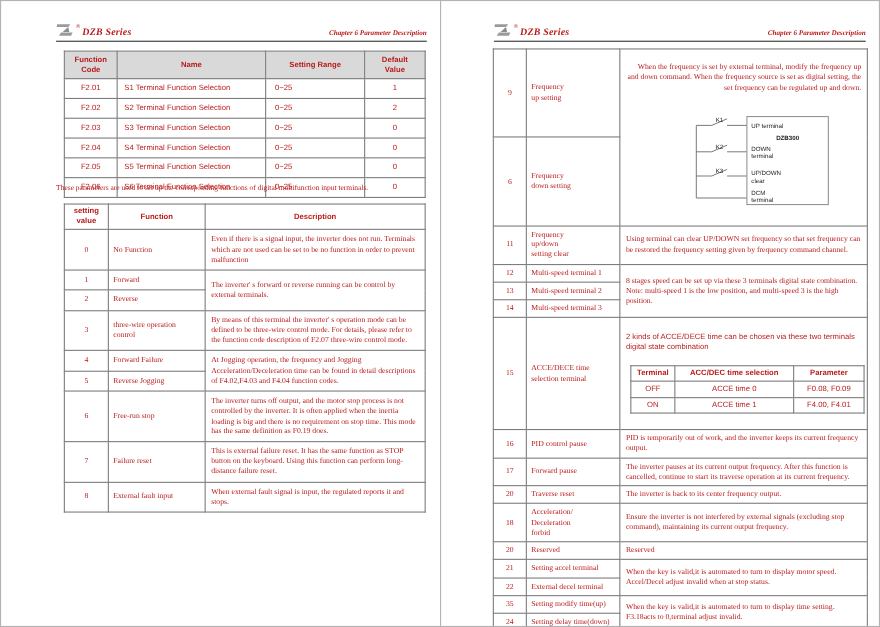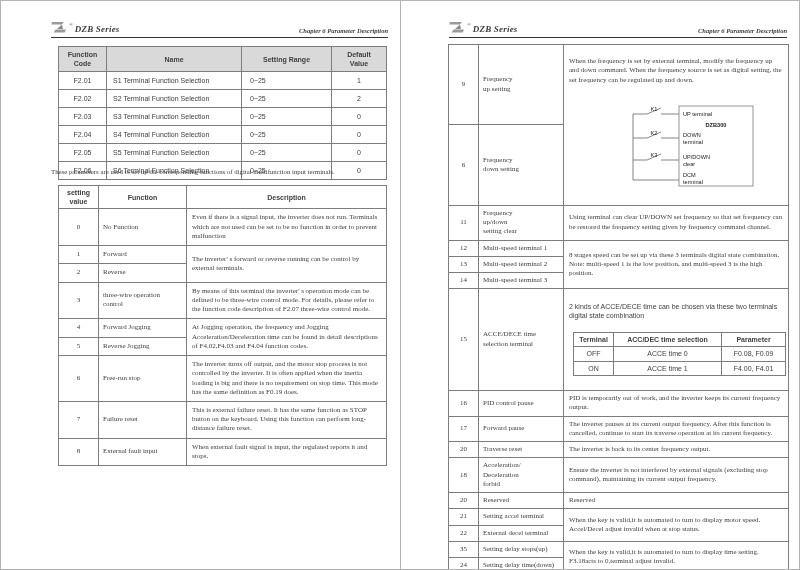--- a/index.html
+++ b/index.html
@@ -1,17 +1,17 @@
 <!DOCTYPE html>
 <html><head>
 <meta charset="utf-8">
 <style>
   html,body{margin:0;padding:0;background:#e8e8e8;}
   .doc{position:relative;width:798px;height:568px;background:#ffffff;border:1px solid #b3b3b3;
-       font-family:"Liberation Serif",serif;color:#404040;overflow:hidden;text-decoration:underline;}
+       font-family:"Liberation Serif",serif;color:#b91c1c;overflow:hidden;text-decoration:underline;}
   .divider{position:absolute;left:399px;top:0;width:1px;height:568px;background:#b3b3b3;}
   .page{position:absolute;top:0;width:399px;height:568px;}
   .page-left{left:0;}
   .page-right{left:400px;}
 
   .pg-header{position:absolute;top:11px;height:22px;display:flex;justify-content:space-between;
              align-items:flex-end;border-bottom:1.2px solid #333;padding-bottom:3px;}
   .page-left .pg-header{left:50px;right:12px;}
   .page-right .pg-header{left:48px;right:13px;}
   .brand{display:flex;align-items:flex-end;gap:2px;}
@@ -166,21 +166,21 @@
           <td class="l">Reverse</td>
         </tr>
         <tr>
           <td class="c">3</td>
           <td class="l">three-wire operation
 control</td>
           <td class="l desc">By means of this terminal the inverter' s operation mode can be defined to be three-wire control mode. For details, please refer to the function code description of F2.07 three-wire control mode.</td>
         </tr>
         <tr>
           <td class="c">4</td>
-          <td class="l">Forward Jogging</td>
+          <td class="l">Forward Failure</td>
           <td class="l desc" rowspan="2">At Jogging operation, the frequency and Jogging Acceleration/Deceleration time can be found in detail descriptions of F4.02,F4.03 and F4.04 function codes.</td>
         </tr>
         <tr>
           <td class="c">5</td>
           <td class="l">Reverse Jogging</td>
         </tr>
         <tr>
           <td class="c">6</td>
           <td class="l">Free-run stop</td>
           <td class="l desc">The inverter turns off output, and the motor stop process is not controlled by the inverter. It is often applied when the inertia loading is big and there is no requirement on stop time. This mode has the same definition as F0.19 does.</td>
@@ -219,21 +219,21 @@
           <col style="width:30px">
           <col style="width:85px">
           <col style="width:225px">
         </colgroup>
       <tbody>
         <tr>
           <td class="c">9</td>
           <td class="l">Frequency
 up setting</td>
           <td class="l desc" rowspan="2">
-            <div style="white-space:pre-line;">When the frequency is set by external terminal, modify the frequency up and down command. When the frequency source is set as digital setting, the set frequency can be regulated up and down.</div>
+            <div style="white-space:pre-line;text-align:right;">When the frequency is set by external terminal, modify the frequency up and down command. When the frequency source is set as digital setting, the set frequency can be regulated up and down.</div>
             <div class="diag-wrap">
               <svg class="wiring" width="128" height="84" viewBox="0 0 128 84">
                 <path d="M6 10 H20 M34 10 H52 M6 34 H20 M34 34 H52 M6 56 H20 M34 56 H52 M6 10 V76 M6 76 H52" stroke="#666" stroke-width="0.8" fill="none"></path>
                 <path d="M20 10 L34 4 M20 34 L34 28 M20 56 L34 50" stroke="#666" stroke-width="0.8" fill="none"></path>
                 <rect x="52" y="2" width="74" height="80" fill="#ffffff" stroke="#8a8a8a" stroke-width="0.9"></rect>
                 <text x="27" y="7" text-anchor="middle">K1</text>
                 <text x="27" y="31" text-anchor="middle">K2</text>
                 <text x="27" y="53" text-anchor="middle">K3</text>
                 <text x="56" y="12">UP terminal</text>
                 <text x="89" y="23" text-anchor="middle" class="dev">DZB300</text>
@@ -335,21 +335,21 @@
           <td class="l">Setting accel terminal</td>
           <td class="l desc" rowspan="2">When the key is valid,it is automated to turn to display motor speed.
 Accel/Decel adjust invalid when at stop status.</td>
         </tr>
         <tr>
           <td class="c">22</td>
           <td class="l">External decel terminal</td>
         </tr>
         <tr>
           <td class="c">35</td>
-          <td class="l">Setting delay stops(up)</td>
+          <td class="l">Setting modify time(up)</td>
           <td class="l desc" rowspan="2">When the key is valid,it is automated to turn to display time setting.
 F3.18acts to 0,terminal adjust invalid.</td>
         </tr>
         <tr>
           <td class="c">24</td>
           <td class="l">Setting delay time(down)</td>
         </tr>
 
       </tbody>
     </table>

